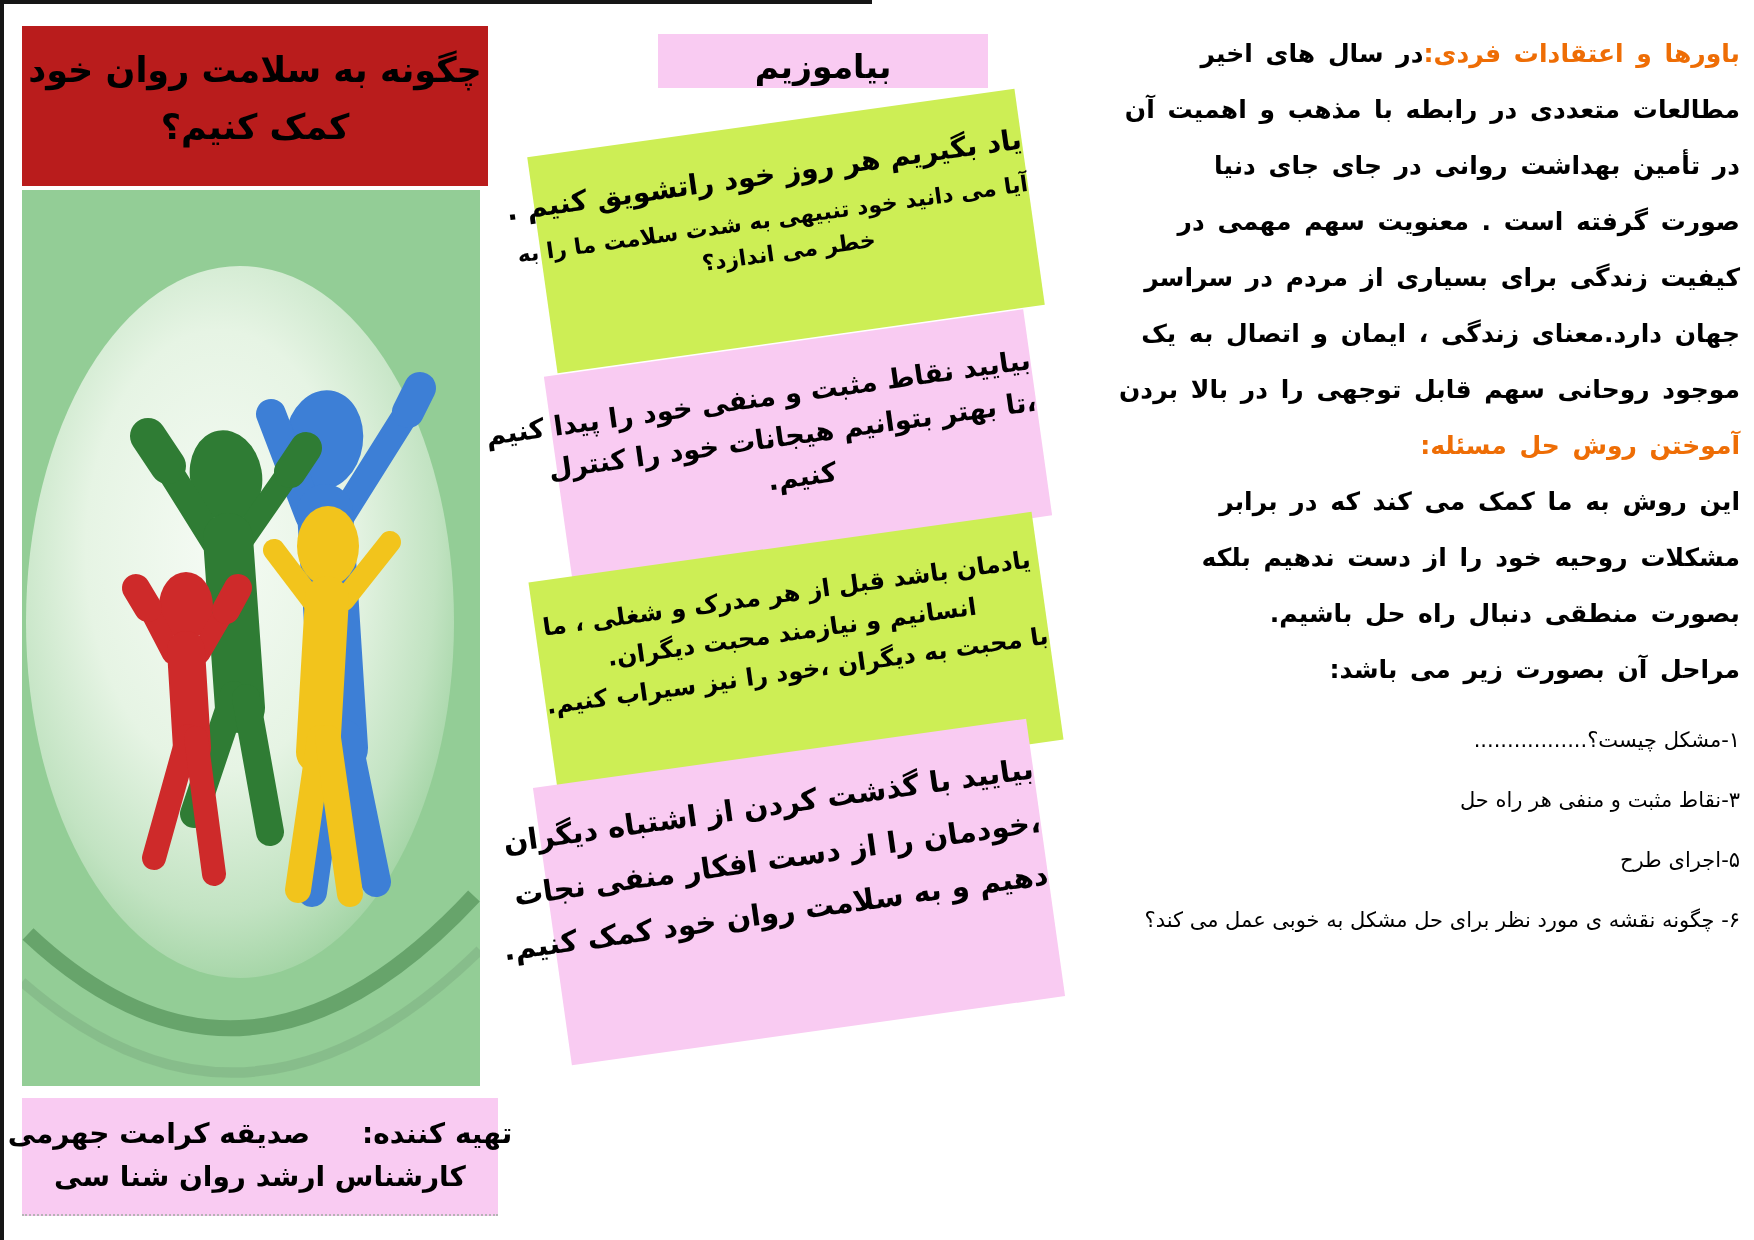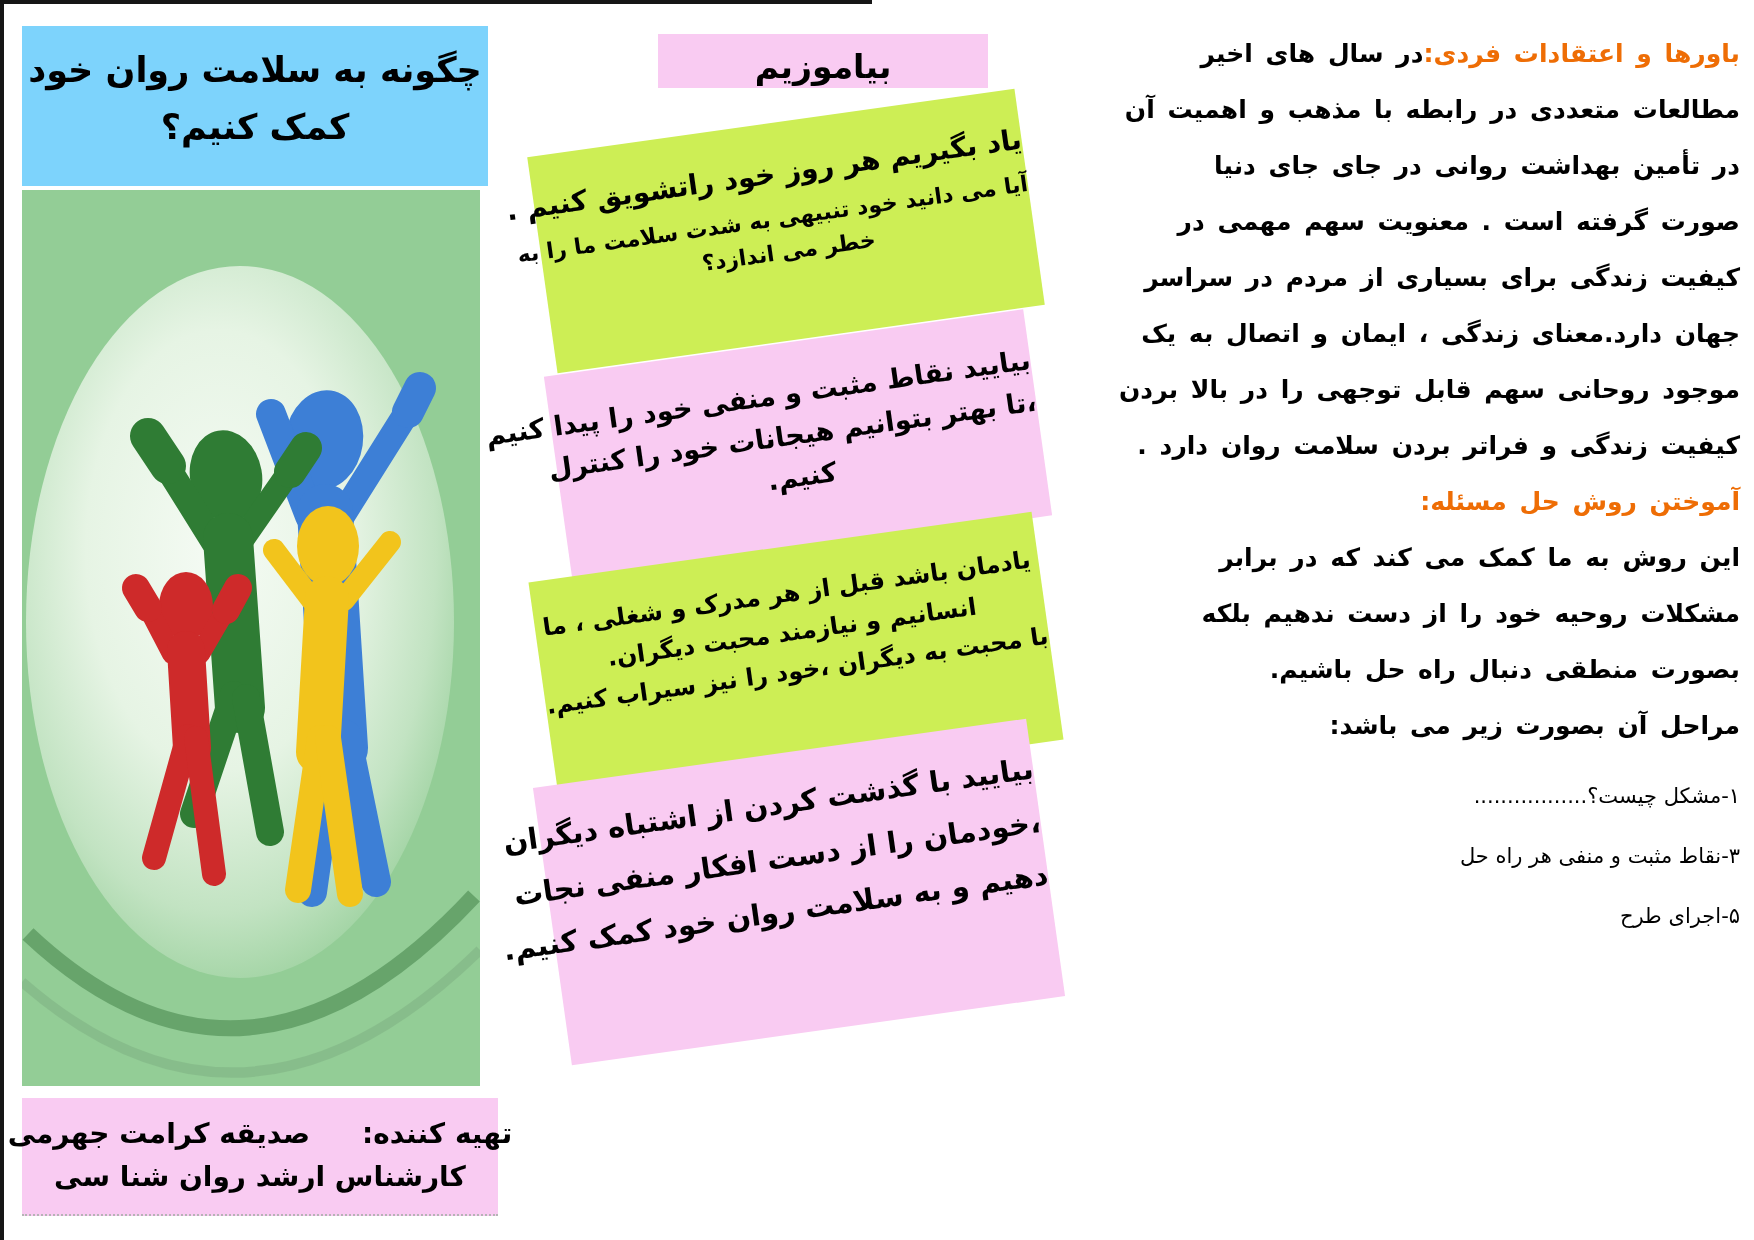--- a/index.html
+++ b/index.html
@@ -5,21 +5,21 @@
   html,body{margin:0;padding:0;background:#ffffff;}
   body{width:1754px;height:1240px;position:relative;overflow:hidden;
        font-family:"DejaVu Sans",sans-serif;}
   .abs{position:absolute;box-sizing:border-box;}
 
   
   .edge-top{left:0;top:0;width:872px;height:4px;background:#161616;}
   .edge-left{left:0;top:0;width:4px;height:1240px;background:#161616;}
 
   
-  .title-box{left:22px;top:26px;width:466px;height:160px;background:#7dd3fc;
+  .title-box{left:22px;top:26px;width:466px;height:160px;background:#b91c1c;
              direction:rtl;text-align:center;font-weight:bold;font-size:35px;
              line-height:1.62;padding-top:16px;color:#000;}
   .title-box div{white-space:nowrap;}
   .photo{left:22px;top:190px;width:458px;height:896px;}
   .photo svg{display:block;width:100%;height:100%;}
   .credit-box{left:22px;top:1098px;width:476px;height:118px;background:#f9cbf2;
               direction:rtl;text-align:center;font-weight:bold;font-size:28px;
               padding-top:14px;color:#000;border-bottom:2px dotted #b5b5b5;}
   .credit-row{display:flex;flex-direction:row;justify-content:center;gap:52px;
               white-space:nowrap;line-height:1.55;}
@@ -159,25 +159,25 @@
 <div class="abs right-col">
   <div class="bl">
     <span class="orange">باورها و اعتقادات فردی:</span><span>در سال های اخیر</span>
   </div>
   <div class="bl">مطالعات متعددی در رابطه با مذهب و اهمیت آن</div>
   <div class="bl">در تأمین بهداشت روانی در جای جای دنیا</div>
   <div class="bl">صورت گرفته است . معنویت سهم مهمی در</div>
   <div class="bl">کیفیت زندگی برای بسیاری از مردم در سراسر</div>
   <div class="bl">جهان دارد.معنای زندگی ، ایمان و اتصال به یک</div>
   <div class="bl">موجود روحانی سهم قابل توجهی را در بالا بردن</div>
-  <div class="bl">کیفیت زندگی و فراتر بردن سلامت روان دارد .</div>
   <div class="bl orange">آموختن روش حل مسئله:</div>
   <div class="bl">این روش به ما کمک می کند که در برابر</div>
   <div class="bl">مشکلات روحیه خود را از دست ندهیم بلکه</div>
   <div class="bl">بصورت منطقی دنبال راه حل باشیم.</div>
   <div class="bl">مراحل آن بصورت زیر می باشد:</div>
 
   <div class="steps">
     <div class="step">۱-مشکل چیست؟.................</div>
     <div class="step">۳-نقاط مثبت و منفی هر راه حل</div>
     <div class="step">۵-اجرای طرح</div>
+    <div class="step-multi">۶- چگونه نقشه ی مورد نظر برای حل مشکل به خوبی عمل می کند؟</div>
   </div>
 </div>
 
 </body></html>

